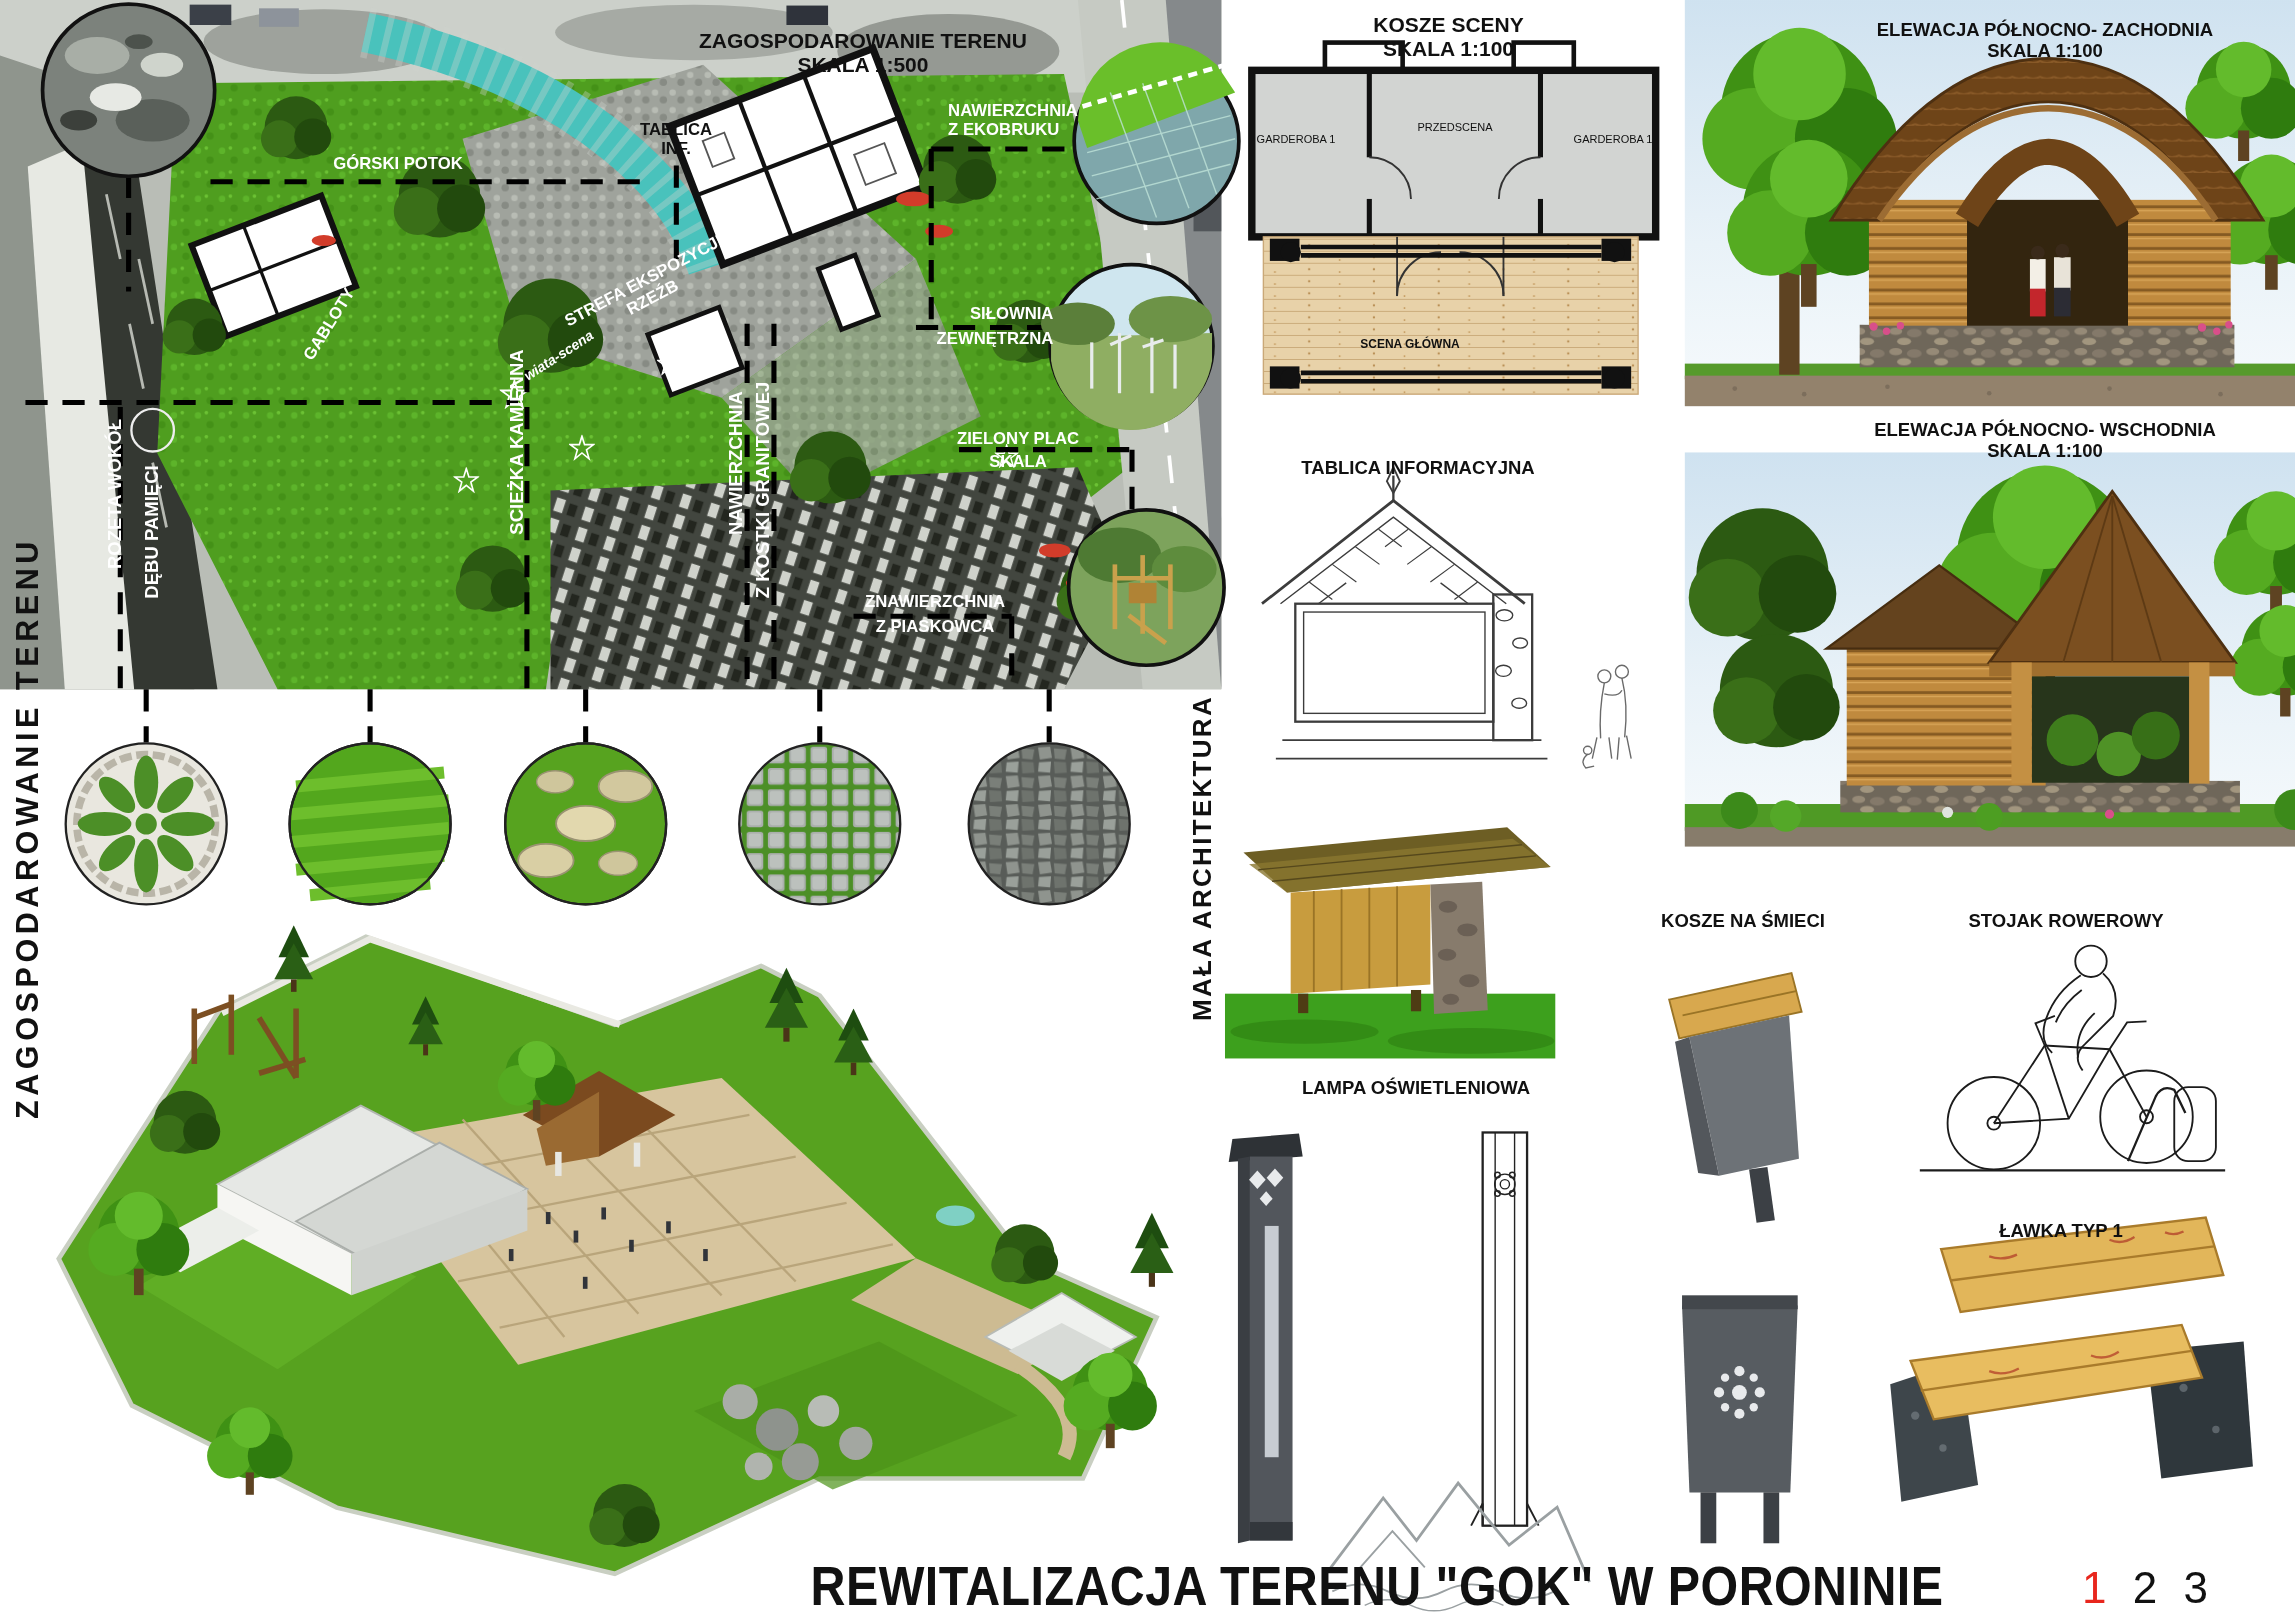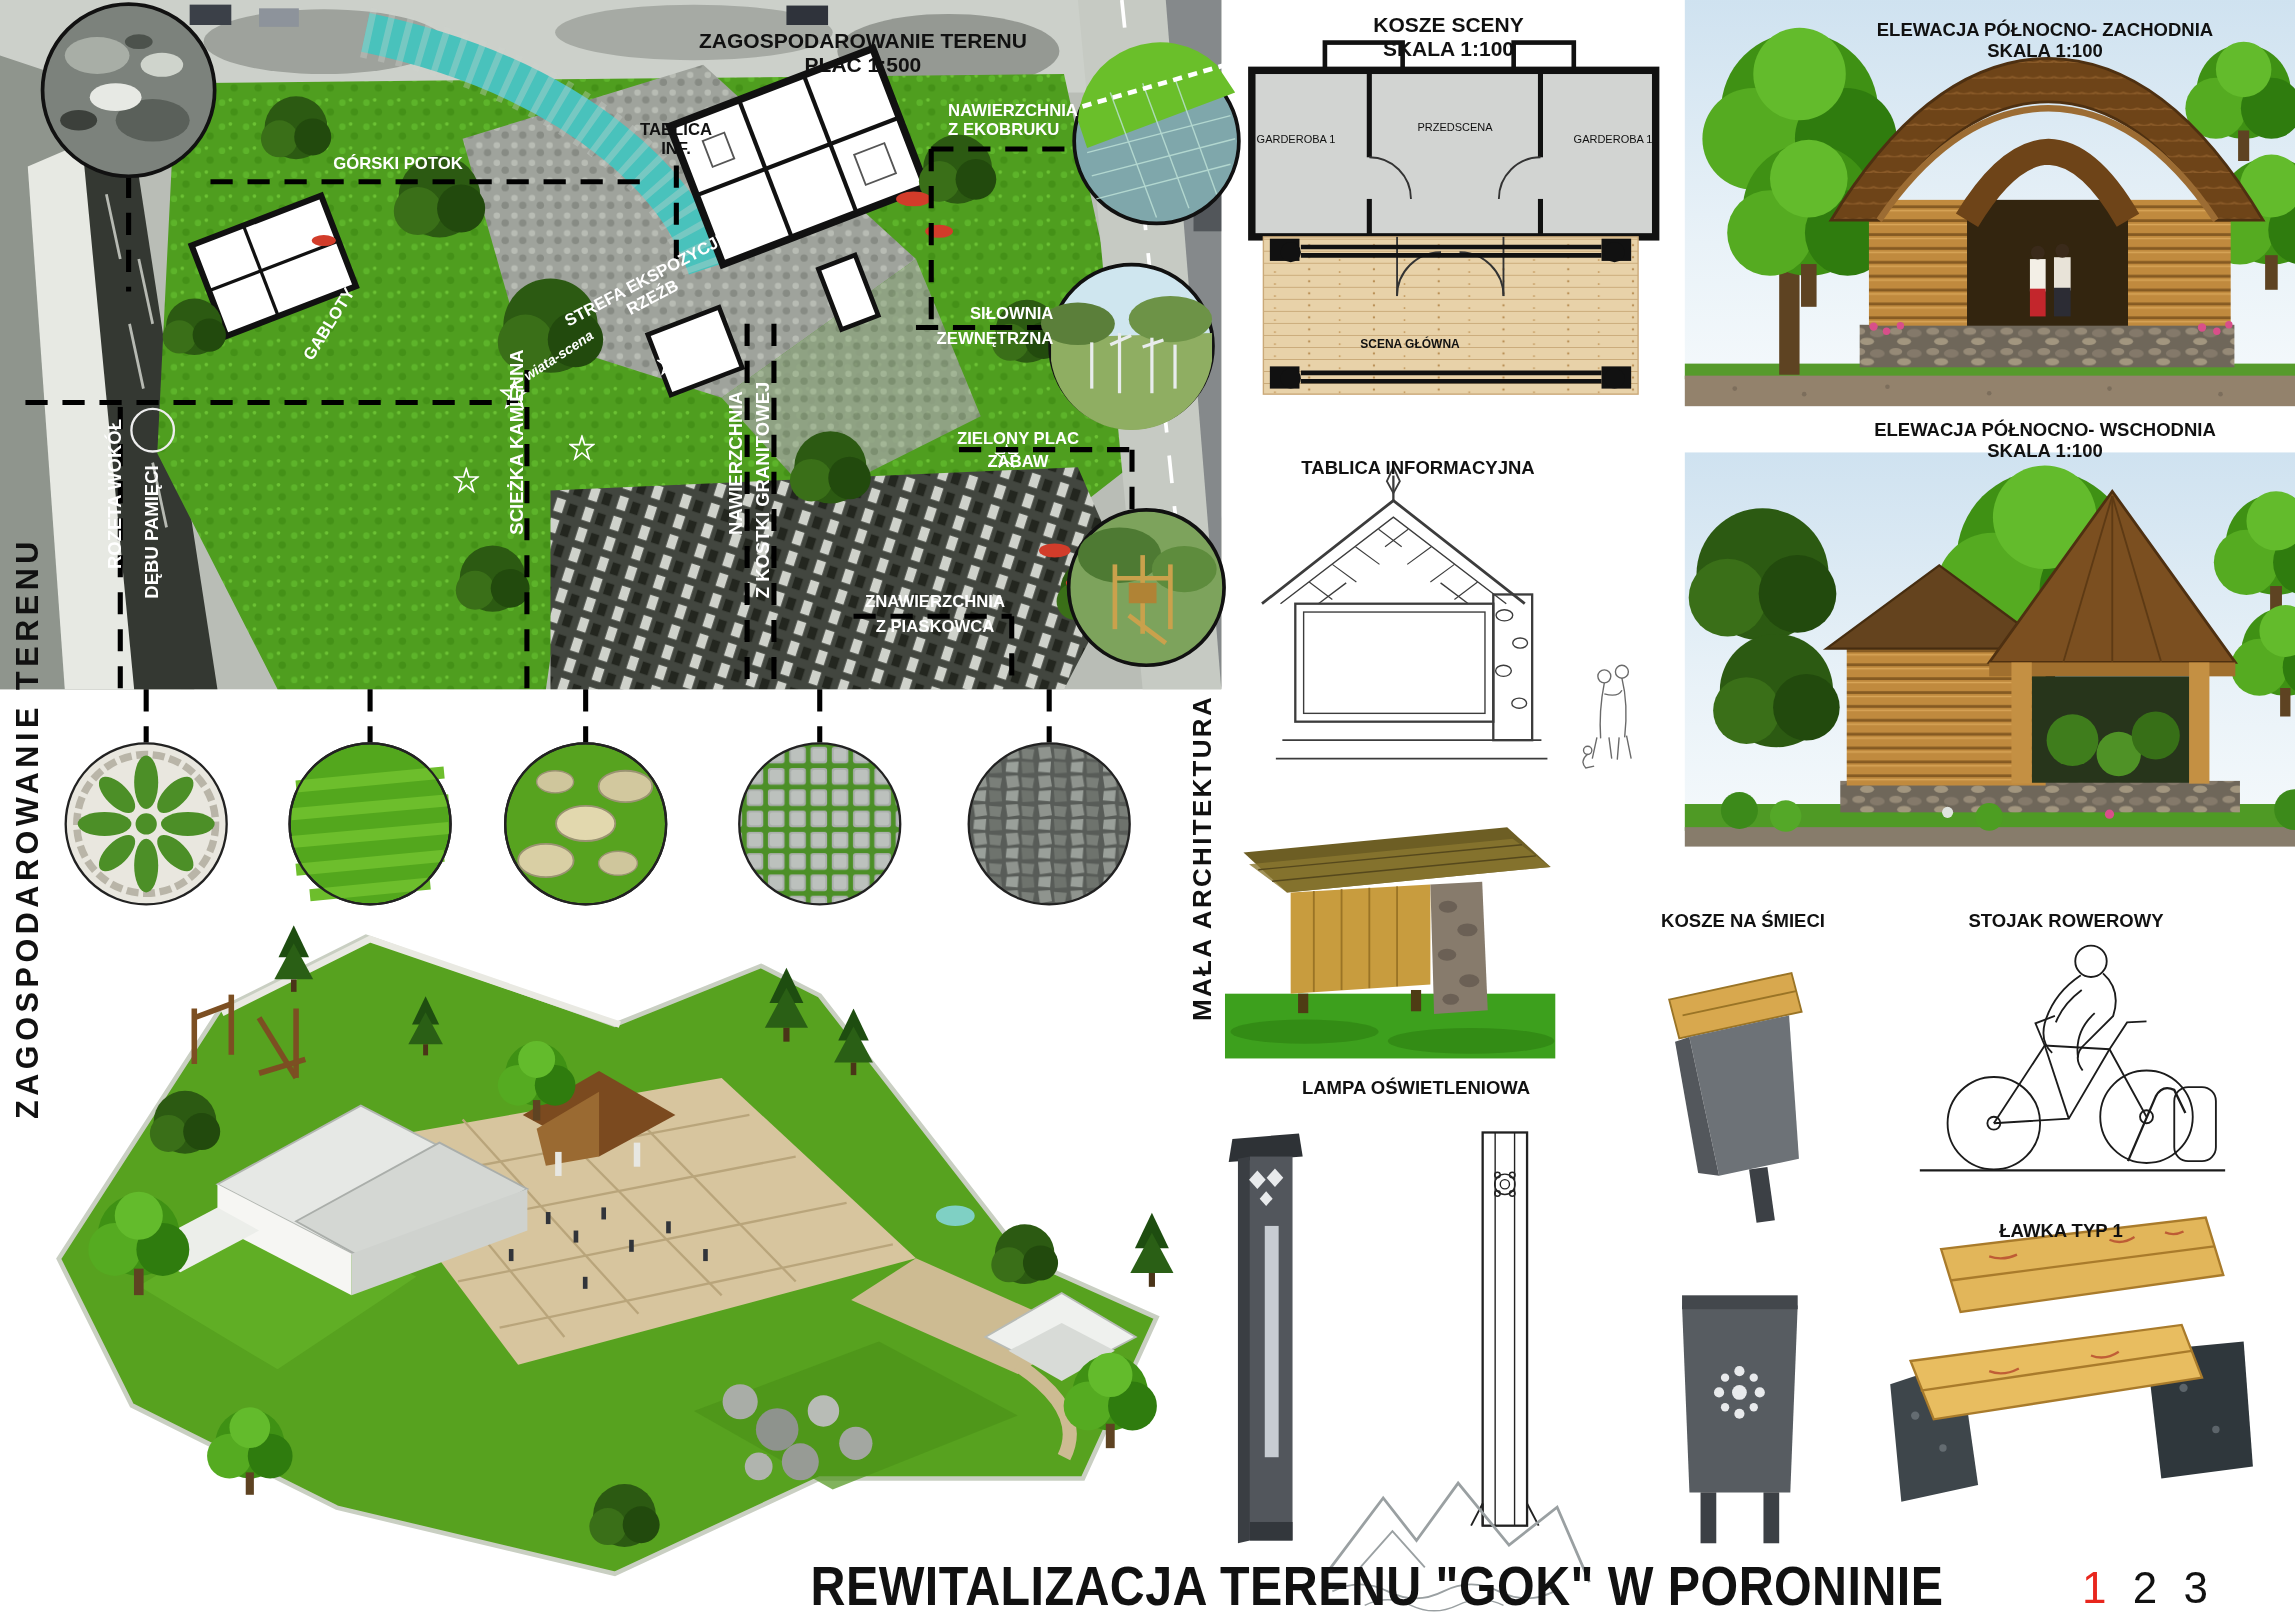--- a/index.html
+++ b/index.html
@@ -672,21 +672,21 @@
     <path d="M4300,2964 q30,12 64,-6"></path>
         <path d="M4520,2930 q30,12 60,-8"></path>
     <path d="M4680,2664 q20,8 40,-2"></path>
   </g>
 </g>
 </svg>
 
 <div class="lbl ctr f46" style="left:699px;top:29px">
   <div class="pin" style="position:relative;transform:none;">
     <div>ZAGOSPODAROWANIE TERENU</div>
-    <div>PLAC 1:500</div>
+    <div>SKALA 1:500</div>
   </div>
 </div>
 
 <div class="lbl w f36 pin" style="left:398px;top:164px">GÓRSKI POTOK</div>
 
 <div class="lbl w f36 ctr r28" style="left:648px;top:289px;white-space:nowrap;">
   <div>STREFA EKSPOZYCJI</div>
   <div>RZEŹB</div>
 </div>
 
@@ -700,21 +700,21 @@
   <div>Z EKOBRUKU</div>
 </div>
 
 <div class="lbl w f36 pin" style="left:995px;top:326px;text-align:right;line-height:1.5;">
   <div>SIŁOWNIA</div>
   <div>ZEWNĘTRZNA</div>
 </div>
 
 <div class="lbl w f36 ctr pin" style="left:1018px;top:451px;line-height:1.35;">
   <div>ZIELONY PLAC</div>
-  <div>ZABAW</div>
+  <div>SKALA</div>
 </div>
 
 <div class="lbl w f36 ctr pin" style="left:935px;top:614px;line-height:1.5;">
   <div>ZNAWIERZCHNIA</div>
   <div>Z PIASKOWCA</div>
 </div>
 
 <div class="lbl w f40 r90" style="left:517px;top:442px">SCIEŻKA KAMIENNA</div>
 
 <div class="lbl w f40 r90" style="left:736px;top:463px">NAWIERZCHNIA</div>

